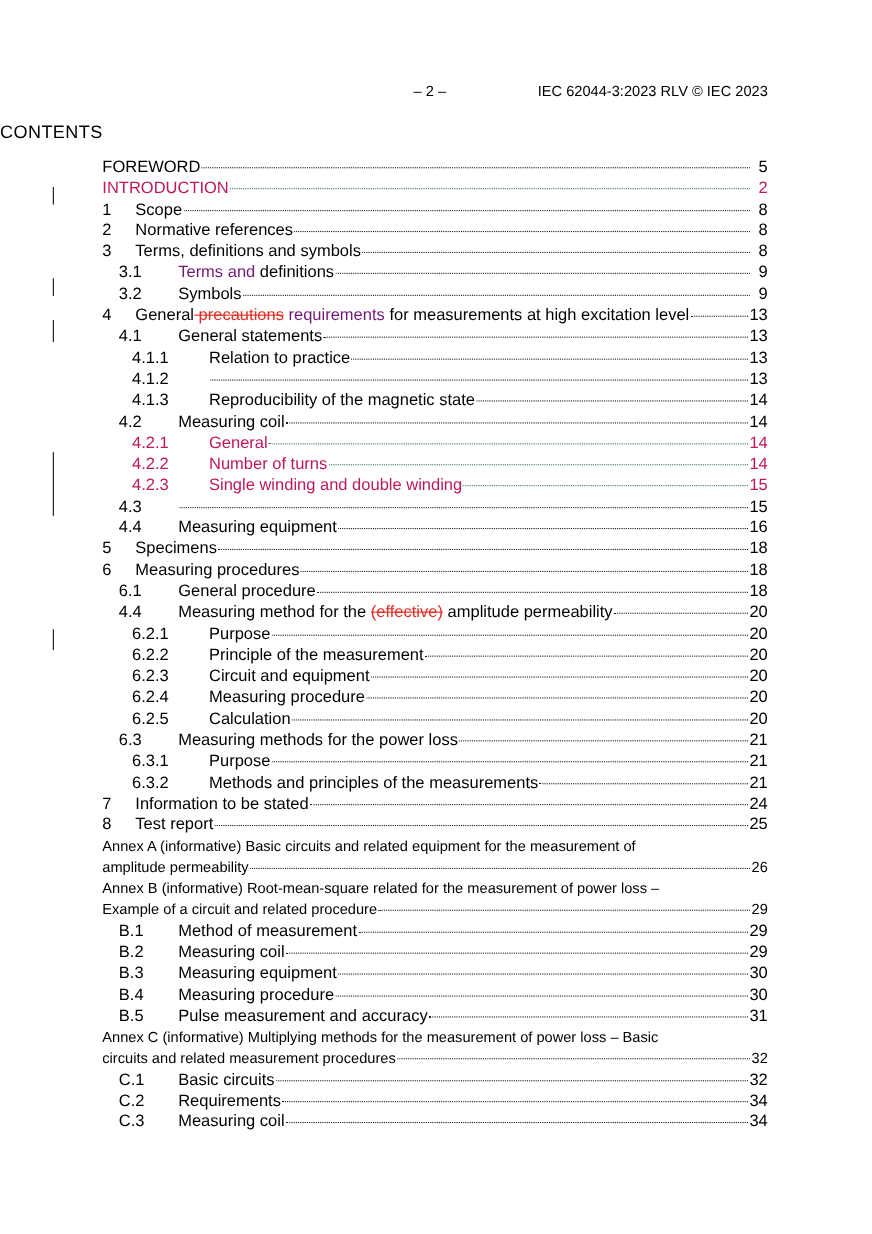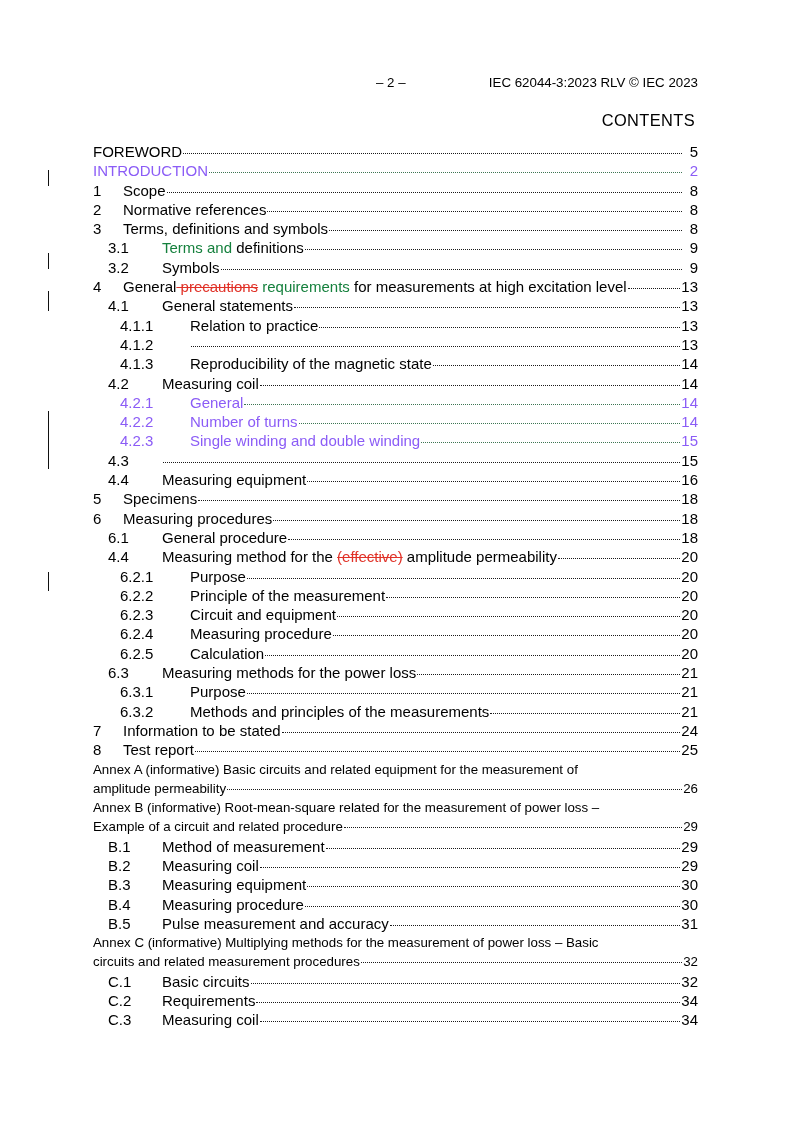--- a/index.html
+++ b/index.html
@@ -47,21 +47,21 @@
     top: 0;
     text-align: right;
   }
 
   
   .contents-title {
     position: absolute;
     top: 110px;
     left: 0;
     width: 695px;
-    text-align: right;
+    text-align: left;
     font-size: 16.4px;
     letter-spacing: 0.4px;
     line-height: 20px;
   }
 
   
   .toc {
     position: absolute;
     top: 142px;
     left: 93px;
@@ -102,25 +102,25 @@
     bottom: 3px;
     border-bottom: 1.1px dotted #1a1a1a;
   }
   .e-page {
     flex: 0 0 auto;
     text-align: right;
     min-width: 15px;
   }
 
   
-  .green, .green .e-dots::before { color: #8b5cf6; justify-content: flex-end; }
+  .green, .green .e-dots::before { color: #be185d; justify-content: flex-end; }
   .green .e-dots::before { border-bottom-color: #3d7553; }
 
   
-  .run-green { color: #15803d; }
+  .run-green { color: #701a75; }
   .run-del {
     color: #e03127;
     text-decoration: line-through;
     text-decoration-color: #e03127;
     text-decoration-thickness: 1.2px;
   }
 
   
   .lvl1 .e-num { width: 30px; }
   .lvl1 { padding-left: 0px; }

